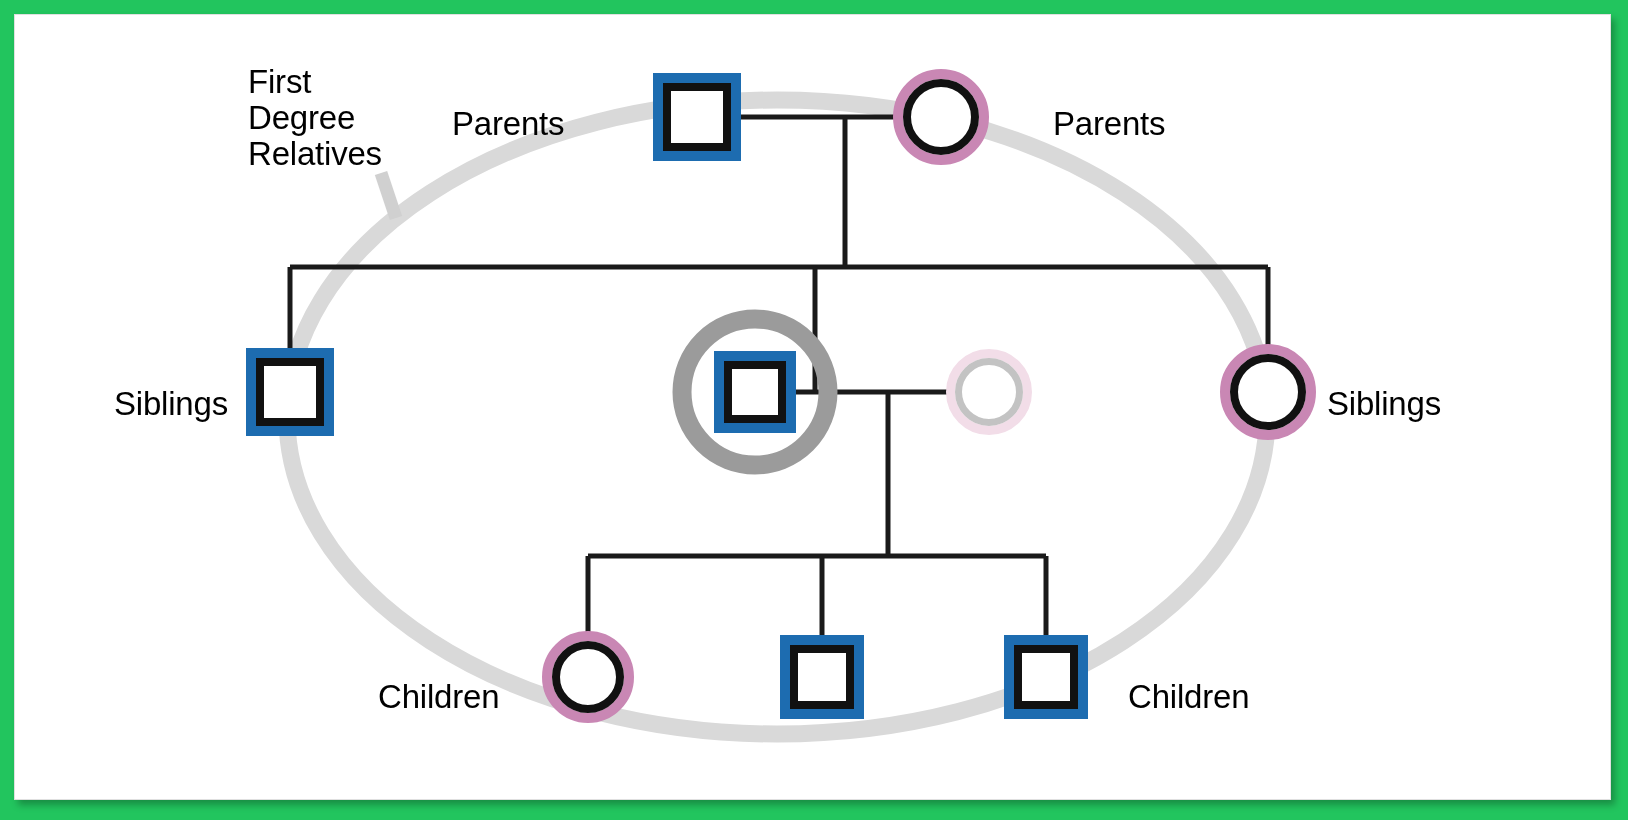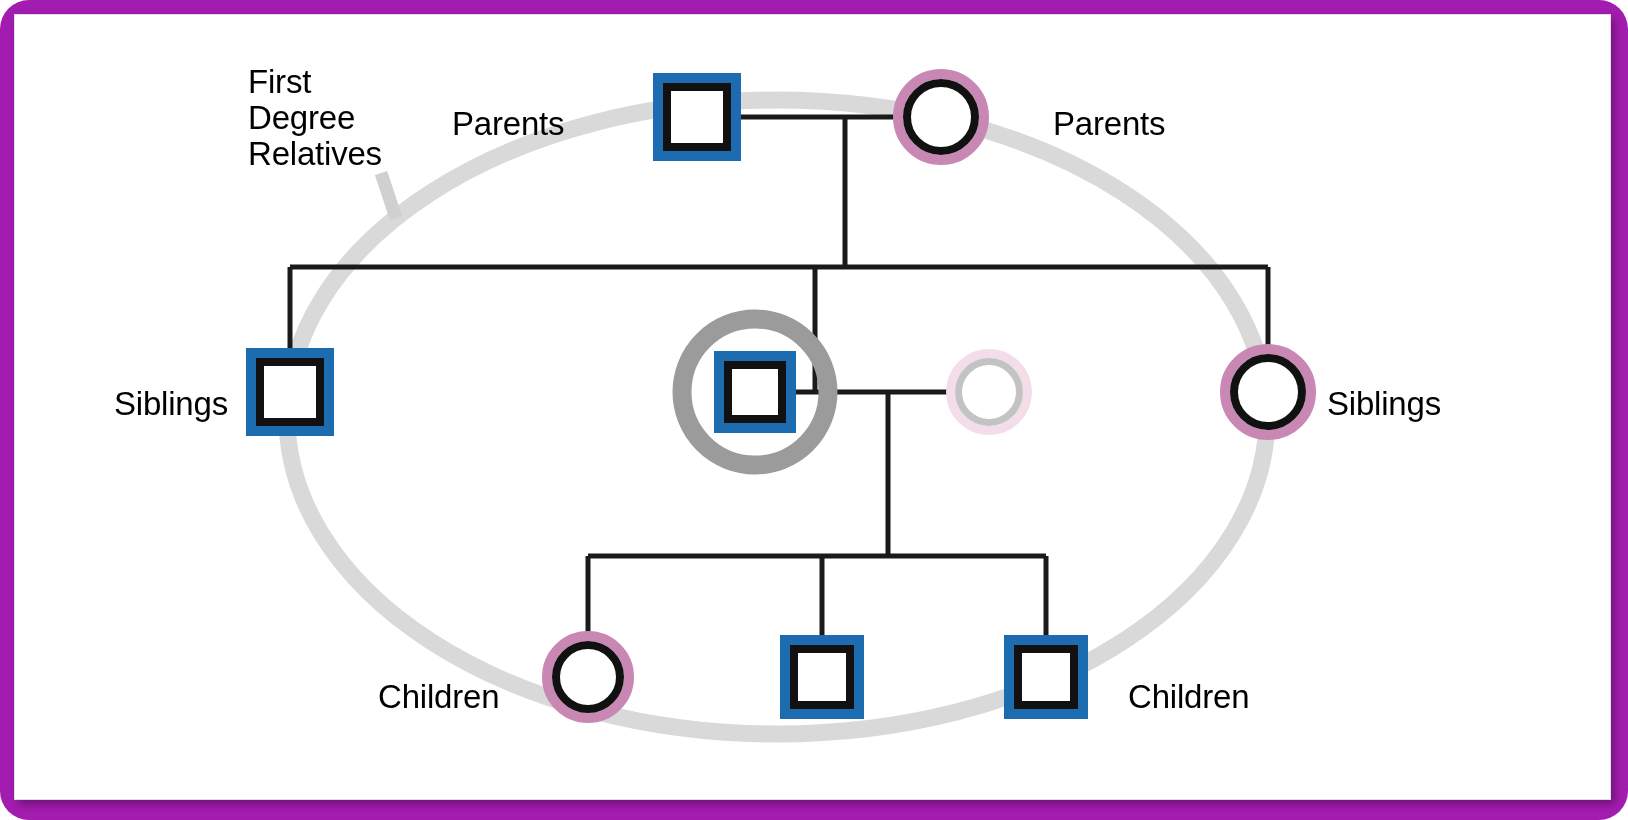--- a/index.html
+++ b/index.html
@@ -9,22 +9,21 @@
     background: #ffffff;
     width: 1628px;
     height: 820px;
     overflow: hidden;
     font-family: "Liberation Sans", sans-serif;
   }
   #stage {
     position: relative;
     width: 1628px;
     height: 820px;
-    background: #a21caf;
-    border-radius: 29px;
+    background: #22c55e;
   }
   
   #card {
     position: absolute;
     left: 14px;
     top: 14px;
     width: 1597px;
     height: 786px;
     background: #ffffff;
     border: 1px solid #e0e0e0;

